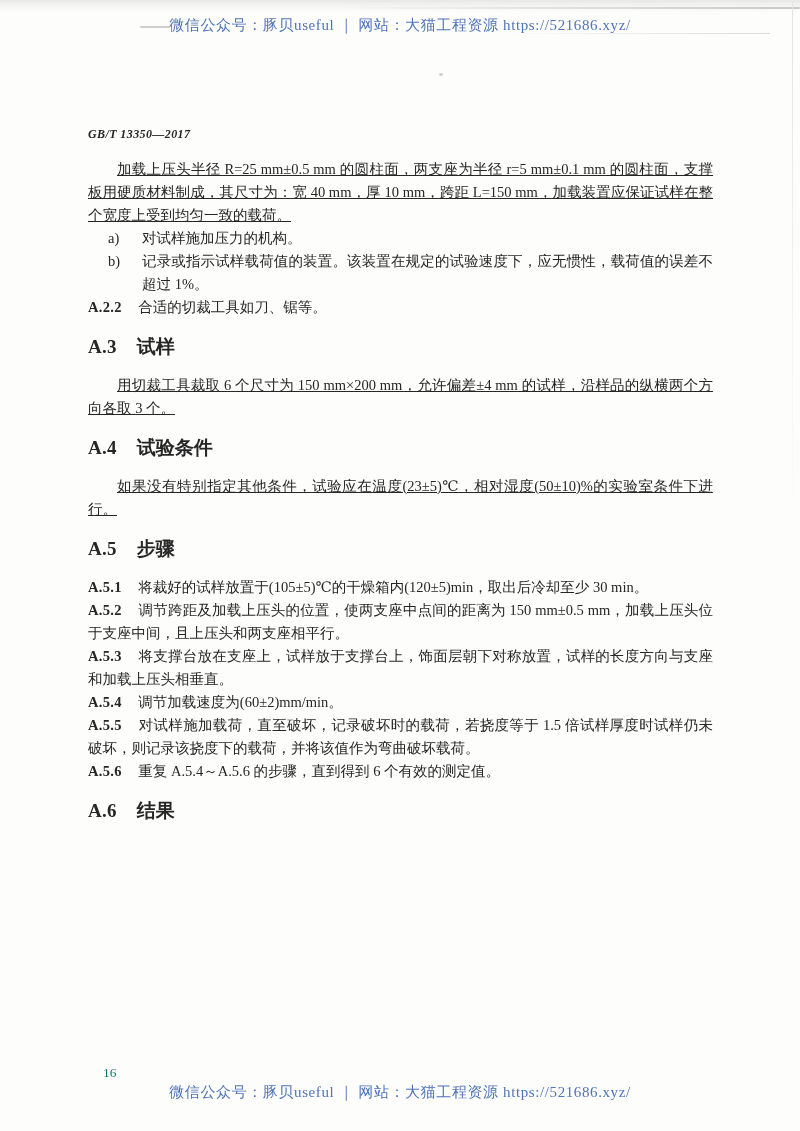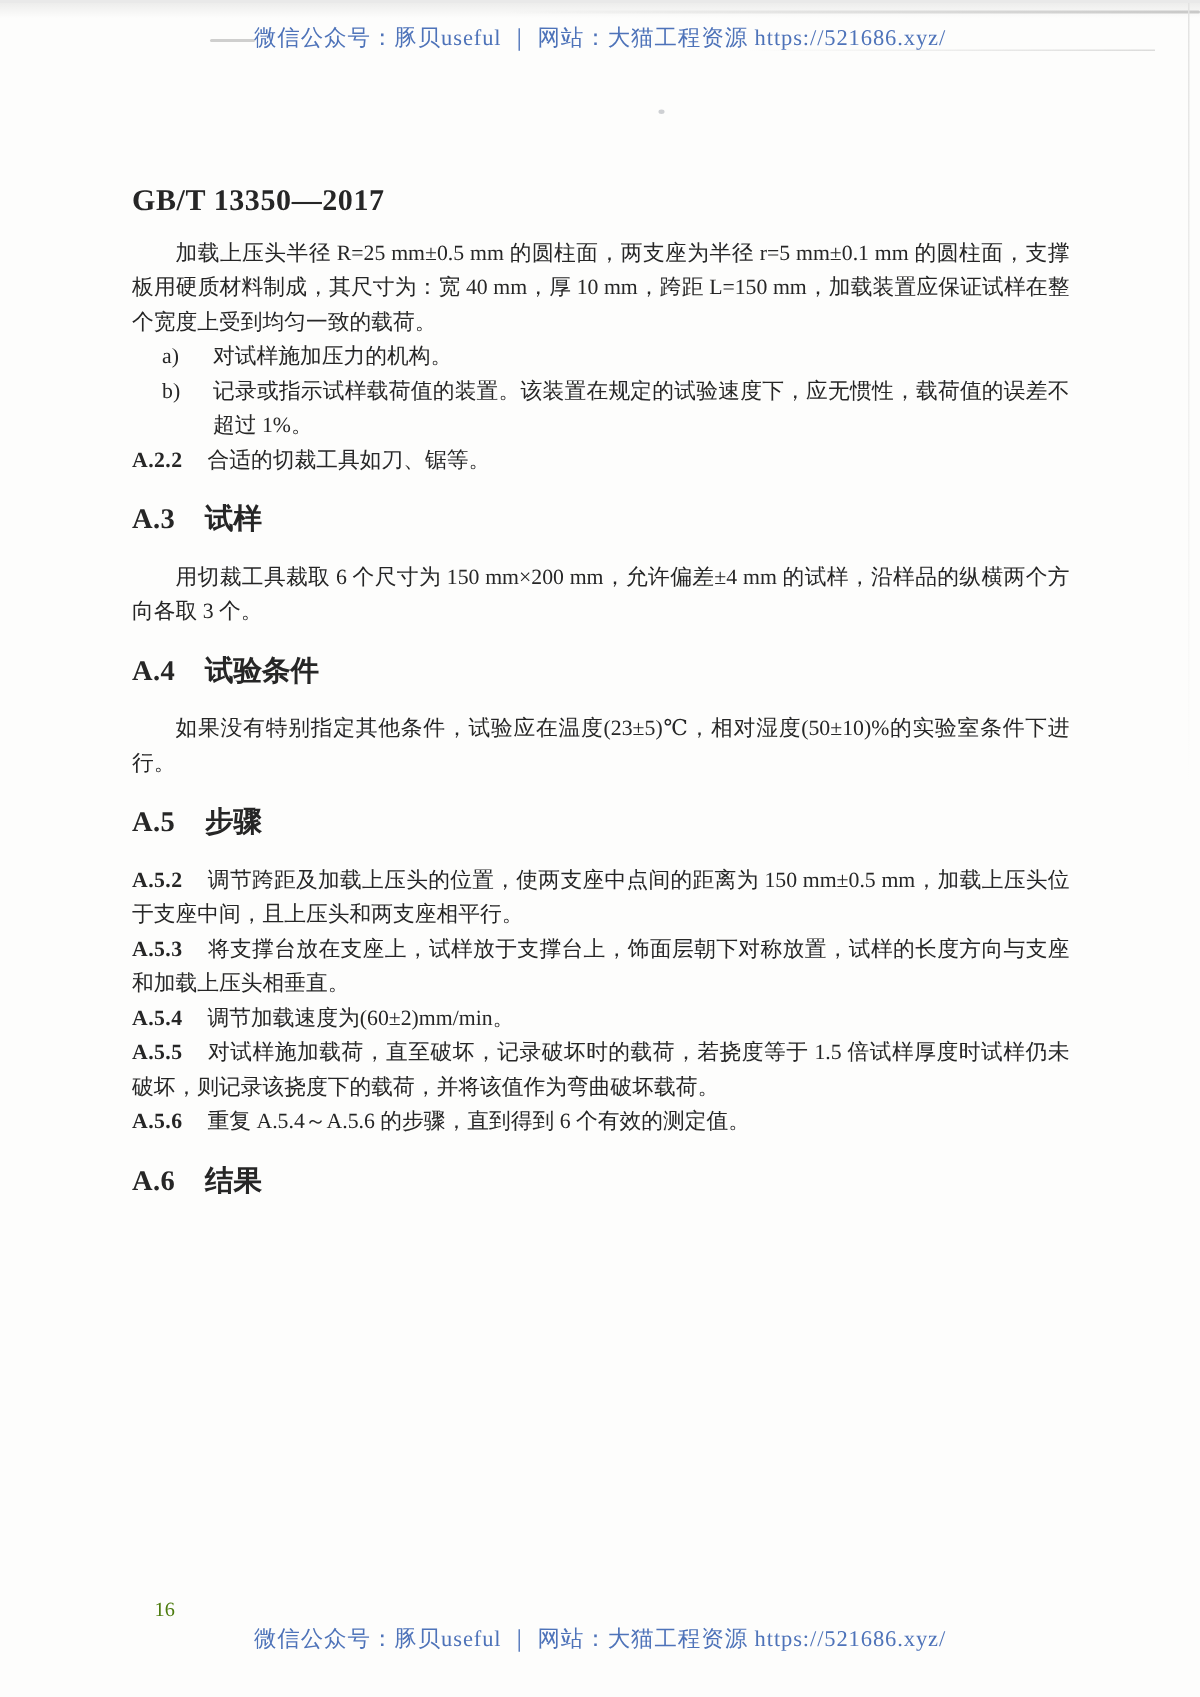--- a/index.html
+++ b/index.html
@@ -54,29 +54,31 @@
 
   .content {
     position: absolute;
     left: 88px;
     width: 625px;
     top: 121px;
     font-size: 14.5px;
     line-height: 23px;
   }
   .doc-code {
-    font-size: 20px;
+    font-size: 12px;
     font-weight: bold;
     letter-spacing: 0.4px;
     line-height: 22px;
     margin: 0 0 13px 0;
+    font-style: italic;
   }
   .para {
     margin: 0;
     text-align: justify;
+    text-decoration: underline;
   }
   .indent { text-indent: 2em; }
 
   .list-item {
     position: relative;
     padding-left: 54px;
     text-align: justify;
   }
   .list-item .marker { position: absolute; left: 20px; top: 0; }
 
@@ -89,21 +91,21 @@
     font-size: 19px;
     line-height: 23px;
   }
   .heading .h-label { margin-right: 15px; letter-spacing: 0.3px; }
 
   .page-number {
     position: absolute;
     left: 103px;
     top: 1063px;
     font-size: 13.5px;
-    color: #4d7c0f;
+    color: #0f766e;
   }
 </style>
 </head>
 <body>
 
 <div class="page">
 
   <div class="scan-top-band"></div>
   <div class="scan-streak-1"></div>
   <div class="scan-streak-2"></div>
@@ -146,20 +148,24 @@
       <span>试验条件</span>
     </div>
     <p class="para indent">如果没有特别指定其他条件，试验应在温度(23±5)℃，相对湿度(50±10)%的实验室条件下进行。</p>
 
     <div class="heading">
       <span class="h-label">A.5</span>
       <span>步骤</span>
     </div>
 
     <p class="clause">
+      <span class="clause-label">A.5.1</span>
+      <span>将裁好的试样放置于(105±5)℃的干燥箱内(120±5)min，取出后冷却至少 30 min。</span>
+    </p>
+    <p class="clause">
       <span class="clause-label">A.5.2</span>
       <span>调节跨距及加载上压头的位置，使两支座中点间的距离为 150 mm±0.5 mm，加载上压头位于支座中间，且上压头和两支座相平行。</span>
     </p>
     <p class="clause">
       <span class="clause-label">A.5.3</span>
       <span>将支撑台放在支座上，试样放于支撑台上，饰面层朝下对称放置，试样的长度方向与支座和加载上压头相垂直。</span>
     </p>
     <p class="clause">
       <span class="clause-label">A.5.4</span>
       <span>调节加载速度为(60±2)mm/min。</span>

